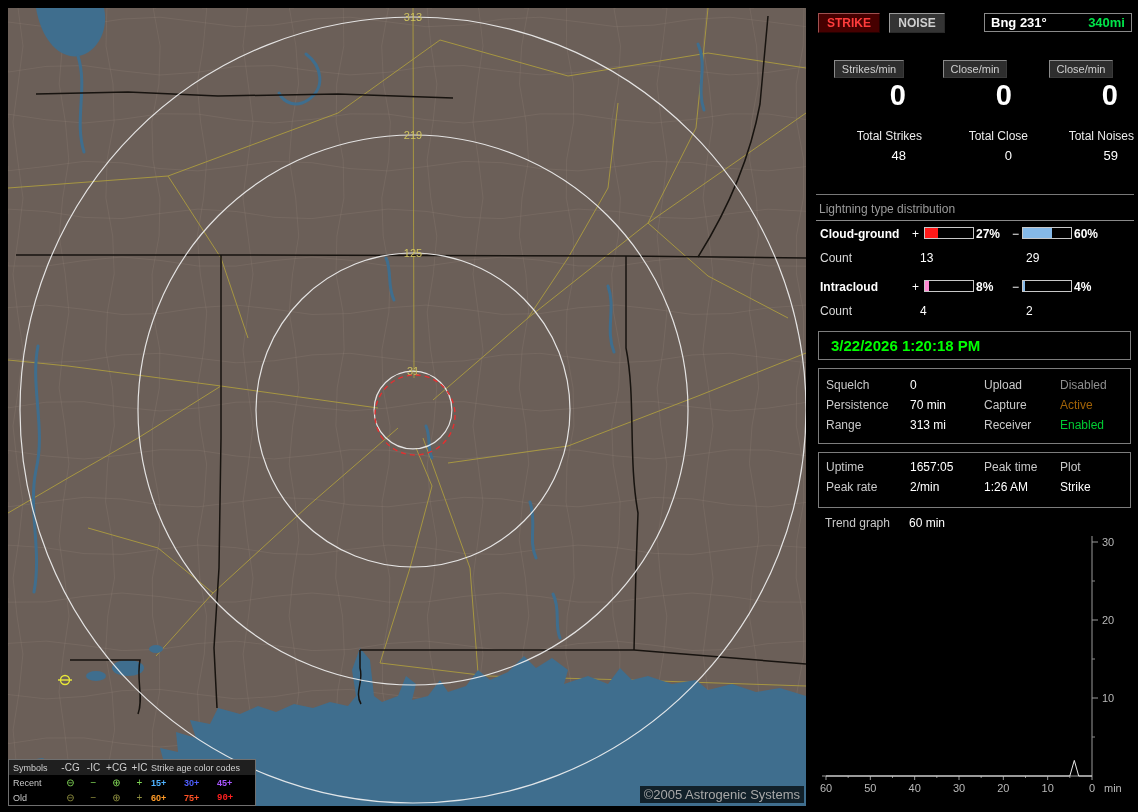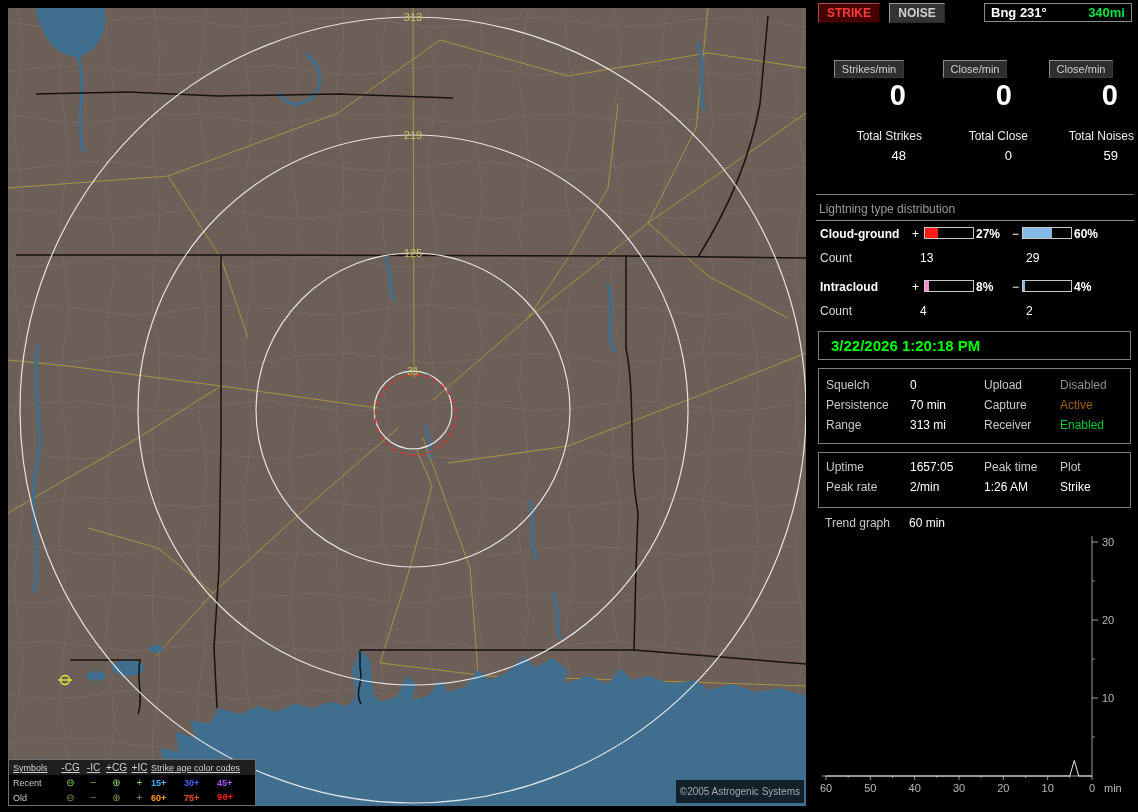--- a/index.html
+++ b/index.html
@@ -1,34 +1,34 @@
 <!DOCTYPE html>
 <html><head>
 <meta charset="utf-8">
 <style>
   html,body{margin:0;padding:0;background:#000;}
   body{width:1138px;height:812px;position:relative;overflow:hidden;
        font-family:"Liberation Sans",sans-serif;color:#fff;}
   
   .map{position:absolute;left:8px;top:8px;width:798px;height:798px;background:#6b5f58;}
   .map svg{display:block;}
-  .copyright{position:absolute;right:2px;bottom:3px;font-size:10px;color:#a8a8a8;
-             background:rgba(0,0,0,0.7);padding:6px 4px;}
+  .copyright{position:absolute;right:2px;bottom:3px;font-size:13px;color:#a8a8a8;
+             background:rgba(0,0,0,0.7);padding:1px 4px;}
   .map-legend{position:absolute;left:0;bottom:0;width:246px;background:#000;
               border:1px solid #6f6f6f;font-size:9px;}
   .lg-row{display:grid;grid-template-columns:46px 23px 23px 23px 23px 33px 33px 33px;
           align-items:center;height:15px;padding-left:4px;}
-  .lg-head{background:#1f1f1f;color:#cfcfcf;text-decoration:underline;}
+  .lg-head{background:#1f1f1f;color:#cfcfcf;}
   .lg-head .lg-age{grid-column:span 3;}
   .lg-row .lg-lab{color:#c8c8c8;}
   .lg-sym{font-size:10px;text-align:center;}
   .lg-age-val{font-weight:bold;}
   
   .side{position:absolute;left:816px;top:0;width:318px;height:812px;font-size:12px;}
-  .topbar{position:absolute;top:3px;left:2px;right:2px;height:22px;}
+  .topbar{position:absolute;top:13px;left:2px;right:2px;height:22px;}
   .btn{display:inline-block;font-size:12px;font-weight:bold;padding:2px 8px;margin-right:6px;
        border:1px solid;border-color:#9a9a9a #2a2a2a #2a2a2a #9a9a9a;cursor:default;}
   .strike-btn{background:#460000;color:#ff3c3c;border-color:#a05050 #200000 #200000 #a05050;}
   .noise-btn{background:#343434;color:#d0d0d0;}
   .bng-box{position:absolute;right:0;top:0;width:134px;height:17px;border:1px solid #8a8a8a;
            background:#000;display:flex;justify-content:space-between;align-items:center;
            padding:0 6px;font-size:13px;font-weight:bold;}
   .rates{position:absolute;top:60px;left:0;right:0;display:flex;}
   .rate-col{flex:1;}
   .rate-label{display:block;margin:0 auto;width:max-content;background:#2e2e2e;

